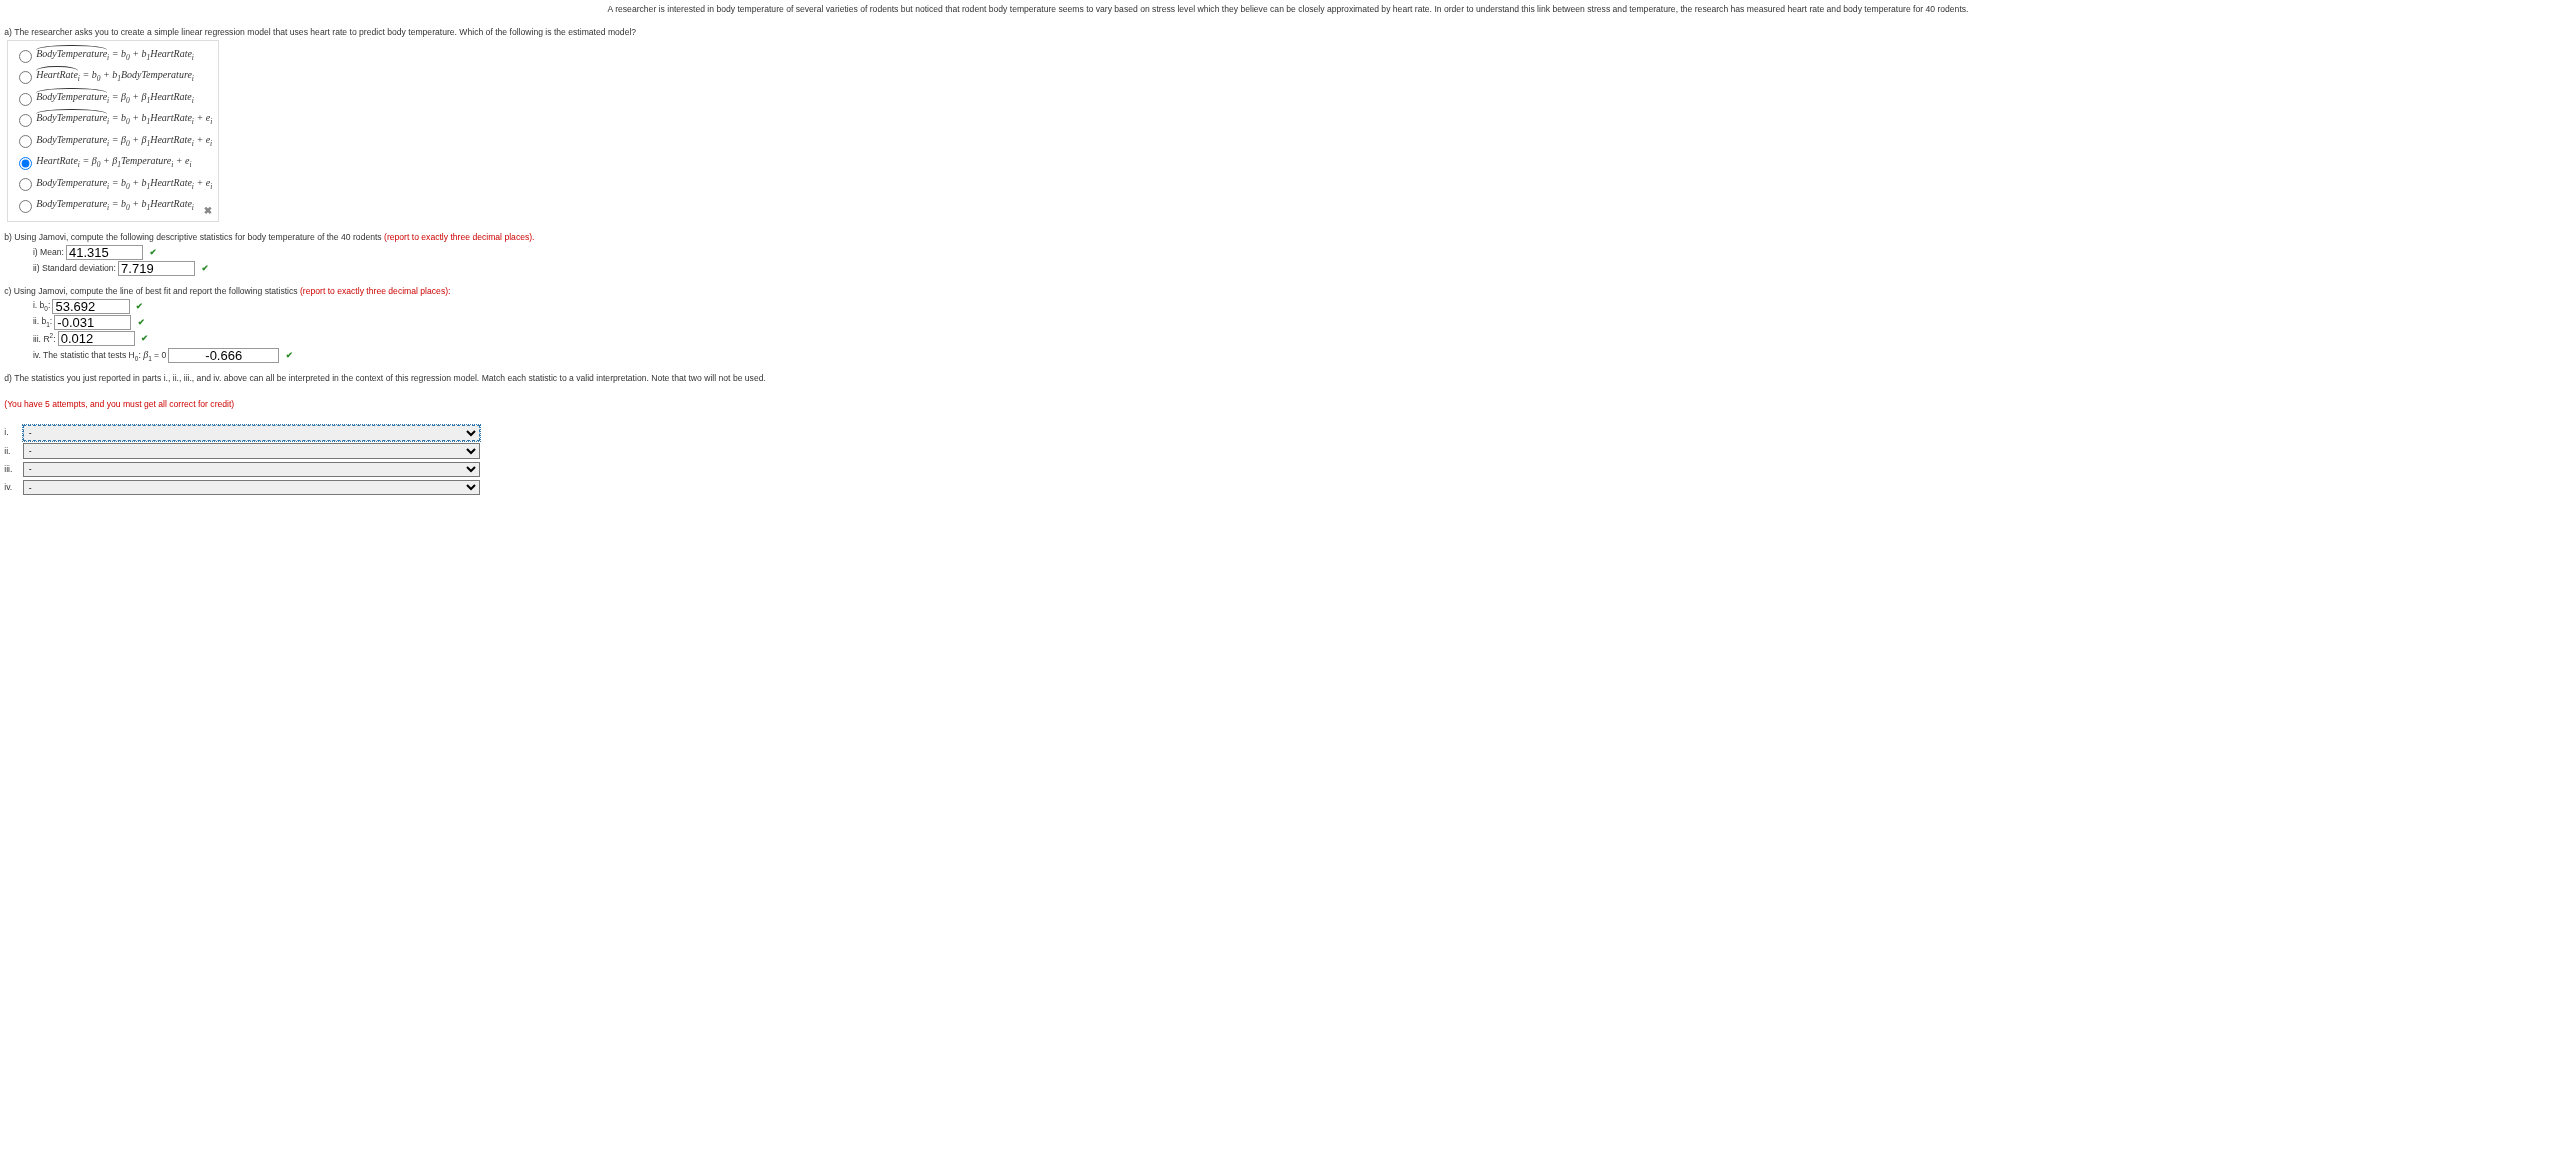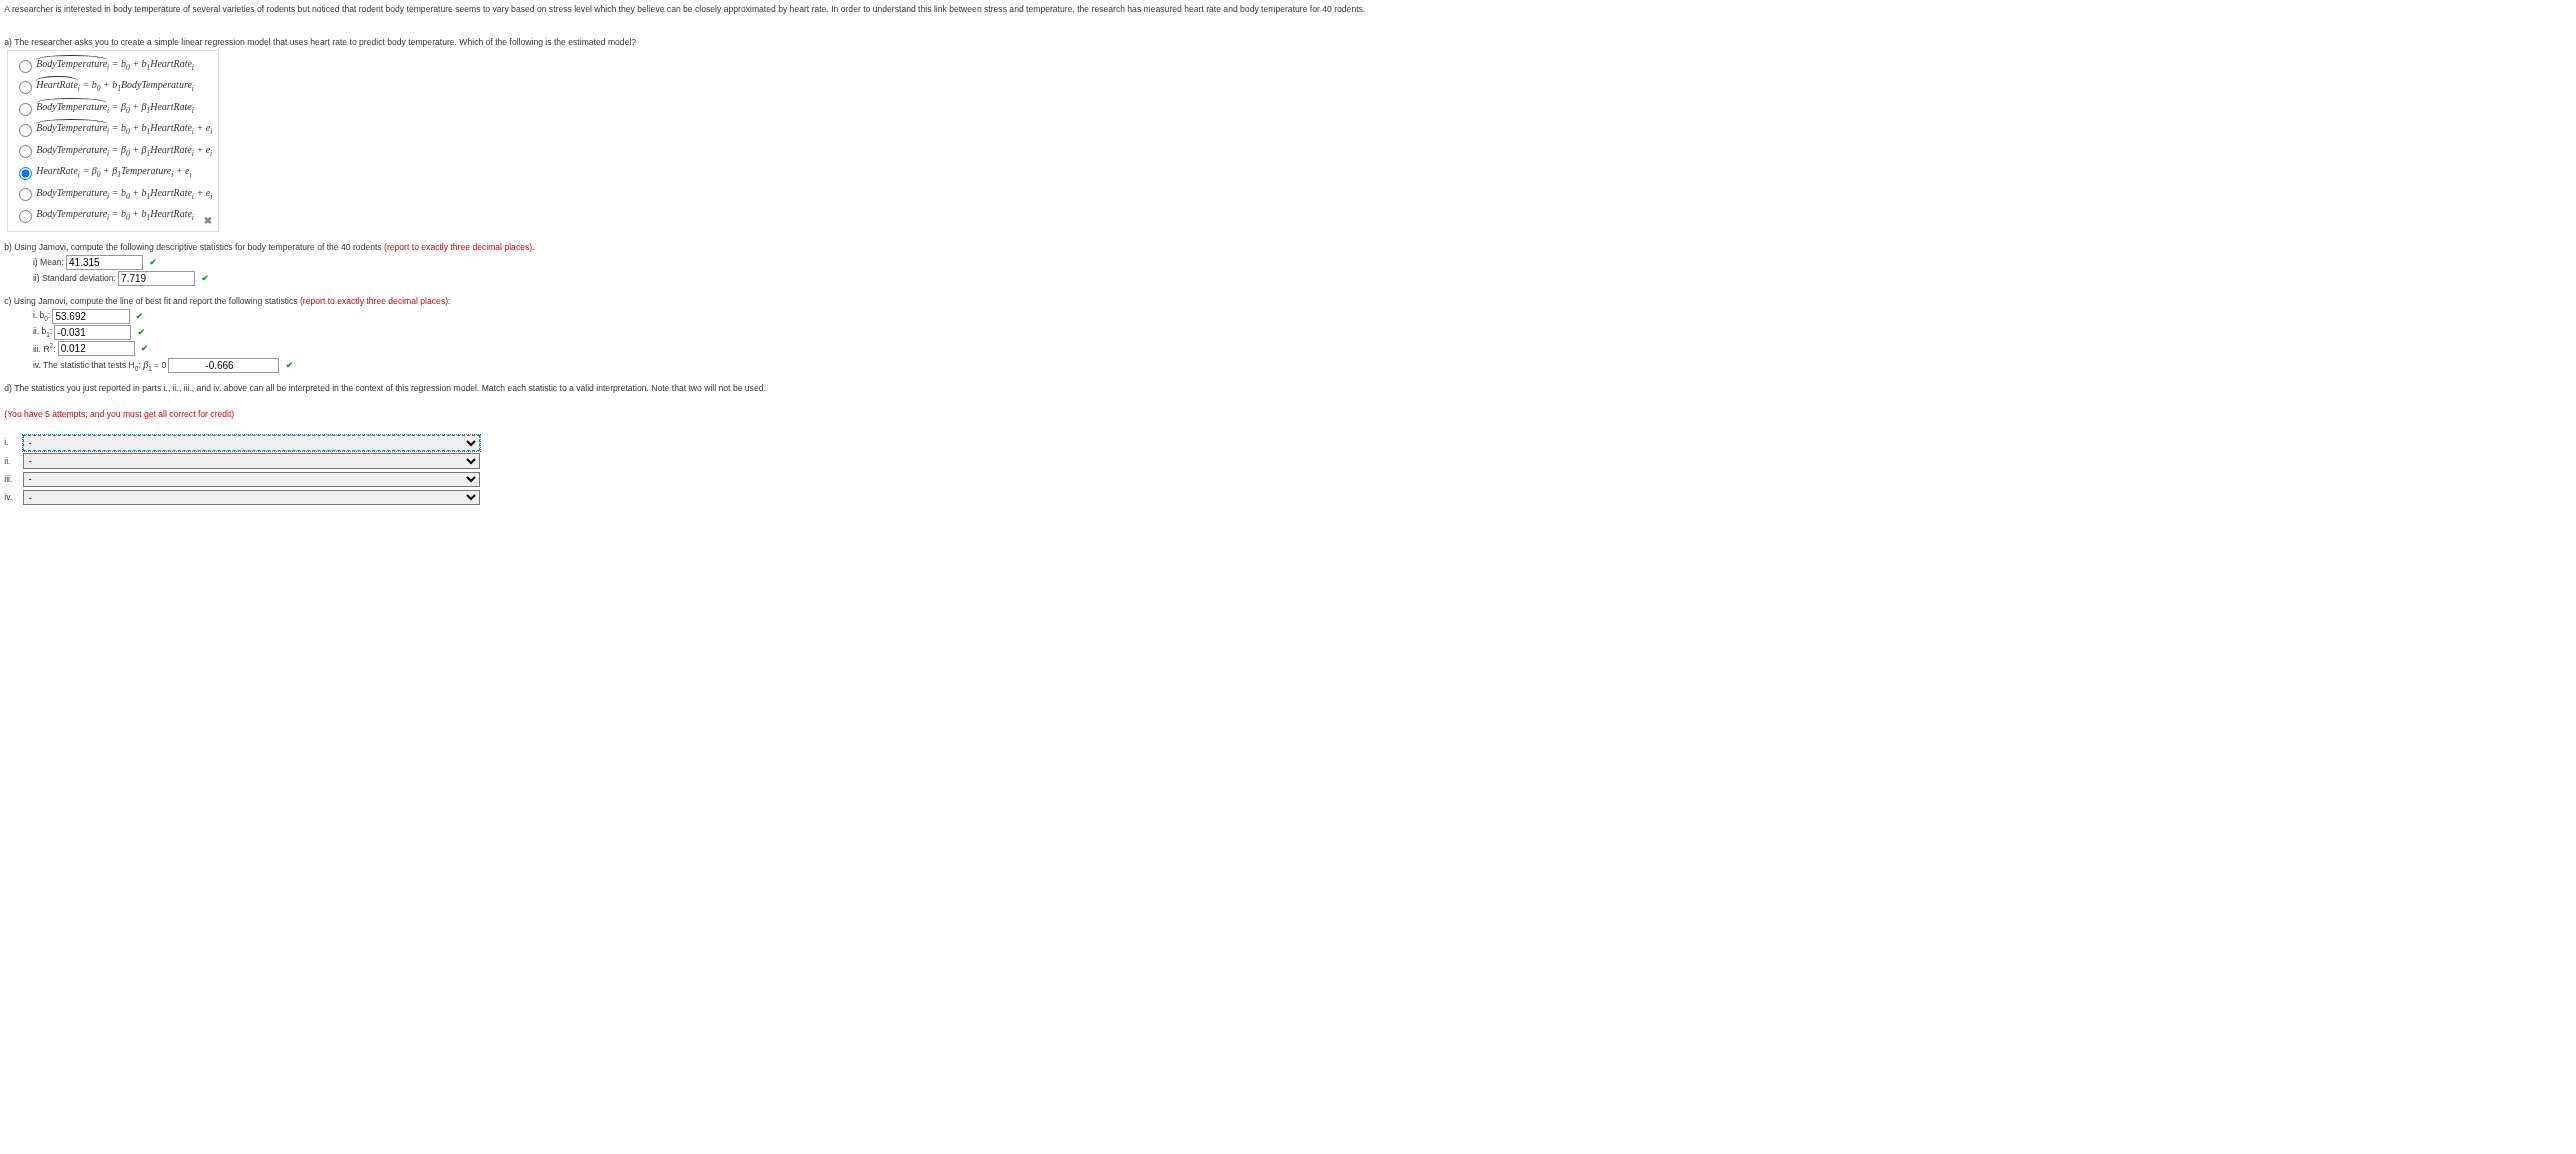--- a/index.html
+++ b/index.html
@@ -3,21 +3,21 @@
   <meta charset="utf-8">
   <style>
     body {
       font-family: Verdana, Geneva, sans-serif;
       font-size: 8.6px;
       color: #333;
       margin: 0;
       padding: 2.9px 4.3px;
       line-height: 1.5;
     }
-    .intro { margin-bottom: 20px; }
+    .intro { margin-bottom: 10px; text-align: center; }
     .qpart { margin-bottom: 8.6px; }
     .radio-block {
       border: 0.7px solid #ddd;
       display: inline-block;
       padding: 2.9px 5.7px 5.7px 5.7px;
       margin-top: 1.4px;
       margin-left: 2.9px;
       position: relative;
     }
     .radio-row {
@@ -59,21 +59,21 @@
     .sub-item {
       margin-left: 28.6px;
       margin-top: 1.4px;
       margin-bottom: 1.4px;
       display: flex;
       align-items: center;
       gap: 2px;
     }
     .textin {
       font-family: inherit;
-      font-size: 10px;
+      font-size: 13px;
       border: 0.7px solid #999;
       padding: 0.7px 2.1px;
       height: 11.4px;
     }
     .check { color: #2a8a2a; font-weight: bold; margin-left:4.3px;}
     .match-row {
       display: flex;
       align-items: center;
       gap: 5.7px;
       margin: 1.4px 0 2.9px 0;

